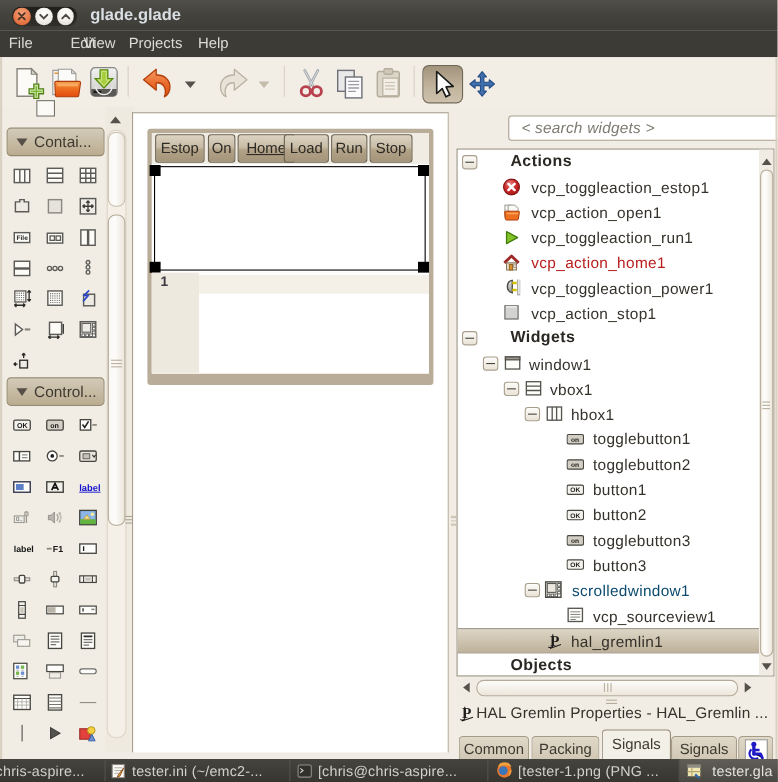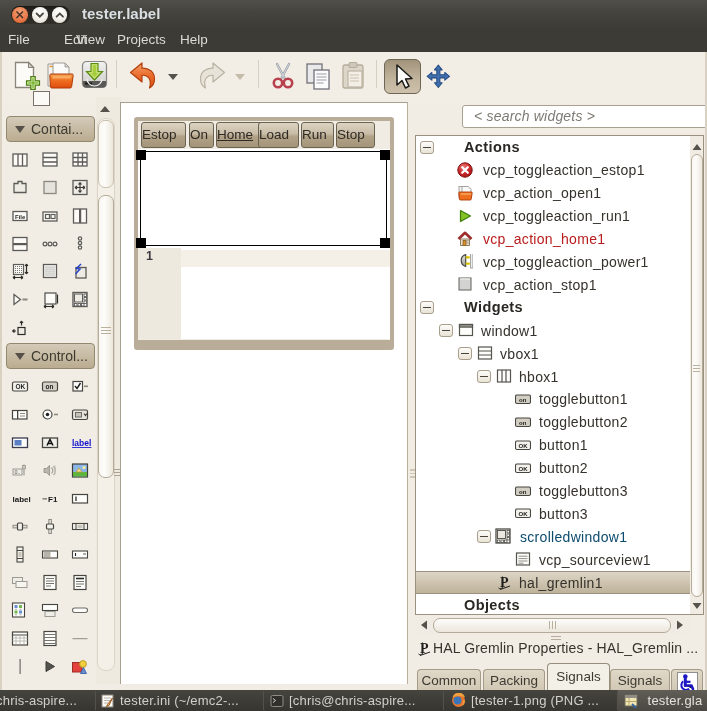--- a/index.html
+++ b/index.html
@@ -30,21 +30,21 @@
   #palsb{left:96px;top:97px;width:25px;height:587px;background:#efeae0;}
   
   #canvas{left:120px;top:102px;width:288px;height:582px;background:#fff;
     border-left:1.5px solid #a89f8e;border-top:1.5px solid #a89f8e;border-right:1.5px solid #b9af9c;box-sizing:border-box;}
   #dwin{left:134px;top:117px;width:260px;height:233px;box-sizing:border-box;
     border:4px solid #b9ac98;border-bottom-width:10px;border-radius:3px;
     background:#f0ece3;}
   .dbtn{position:absolute;top:122px;height:26px;box-sizing:border-box;
     border:1px solid #6b6351;border-radius:3px;
     background:linear-gradient(#dcd3c2,#c8bca6 45%,#b2a388 55%,#a4947a);
-    color:#2e2a25;font-size:13.5px;line-height:24px;}
+    color:#2e2a25;font-size:13.5px;text-align:center;line-height:24px;}
   
   #search{left:430px;top:105px;width:286px;height:23px;background:#fff;
     border:1px solid #aaa091;border-radius:3px;box-sizing:border-box;margin-left:32px;}
   #searchtxt{left:11px;top:2px;font-style:italic;color:#7e7a72;font-size:14px;letter-spacing:0.2px;}
   #treebox{left:415px;top:135px;width:289px;height:480px;background:#fff;
     border:1px solid #9a9181;box-sizing:border-box;}
   .exp{position:absolute;top:4px;width:14px;height:13px;border:1px solid #a89e8b;
     border-radius:3px;background:linear-gradient(#fdfcfa,#e9e3d6);box-sizing:border-box;}
   .exp:after{content:"";position:absolute;left:2px;top:5px;width:8px;height:1.5px;background:#4a453c;}
   
@@ -63,21 +63,21 @@
 <body>
 
 <div class="abs" id="titlebar"></div>
 <div class="abs" id="menubar">
   <span class="mi" style="left:8px;">File</span>
   <span class="mi" style="left:41px;margin-left:23px;">Edit</span>
   <span class="mi" style="left:76px;">View</span>
   <span class="mi" style="left:117px;">Projects</span>
   <span class="mi" style="left:180px;">Help</span>
 </div>
-<div class="abs" id="title">tester.label</div>
+<div class="abs" id="title">glade.glade</div>
 <div id="winbtns">
   <div class="abs" style="left:11px;top:6px;width:59px;height:17px;border-radius:8.5px;background:linear-gradient(#201f1b,#32302b);border-top:1px solid #191813;"></div>
   <div class="wbtn" style="left:12px;top:7px;width:15.5px;height:15.5px;background:radial-gradient(circle at 50% 32%,#f5a278,#e87c4e 55%,#d9571f);">
     <svg width="16" height="16" style="position:absolute;left:0;top:0;">
         <path d="M5 5 L10.5 10.5 M10.5 5 L5 10.5" stroke="#4f3526" stroke-width="1.7" stroke-linecap="round"></path>
       </svg>
   </div>
   <div class="wbtn" style="left:32.3px;top:7px;width:15.5px;height:15.5px;background:radial-gradient(circle at 50% 32%,#ffffff,#f1efe9 55%,#d8d4c9);">
     <svg width="16" height="16" style="position:absolute;left:0;top:0;">
         <path d="M4.6 6.5 L7.8 9.7 L11 6.5" stroke="#4c4a43" stroke-width="1.8" fill="none" stroke-linecap="round"></path>

